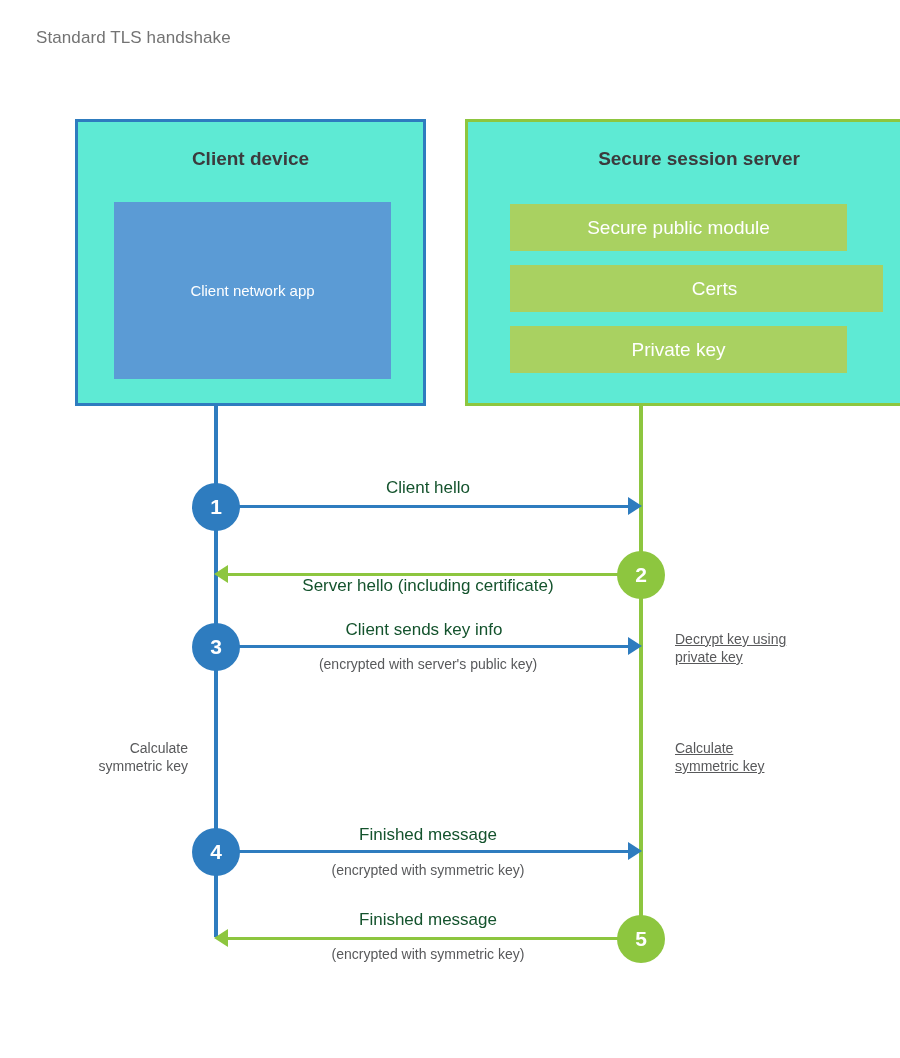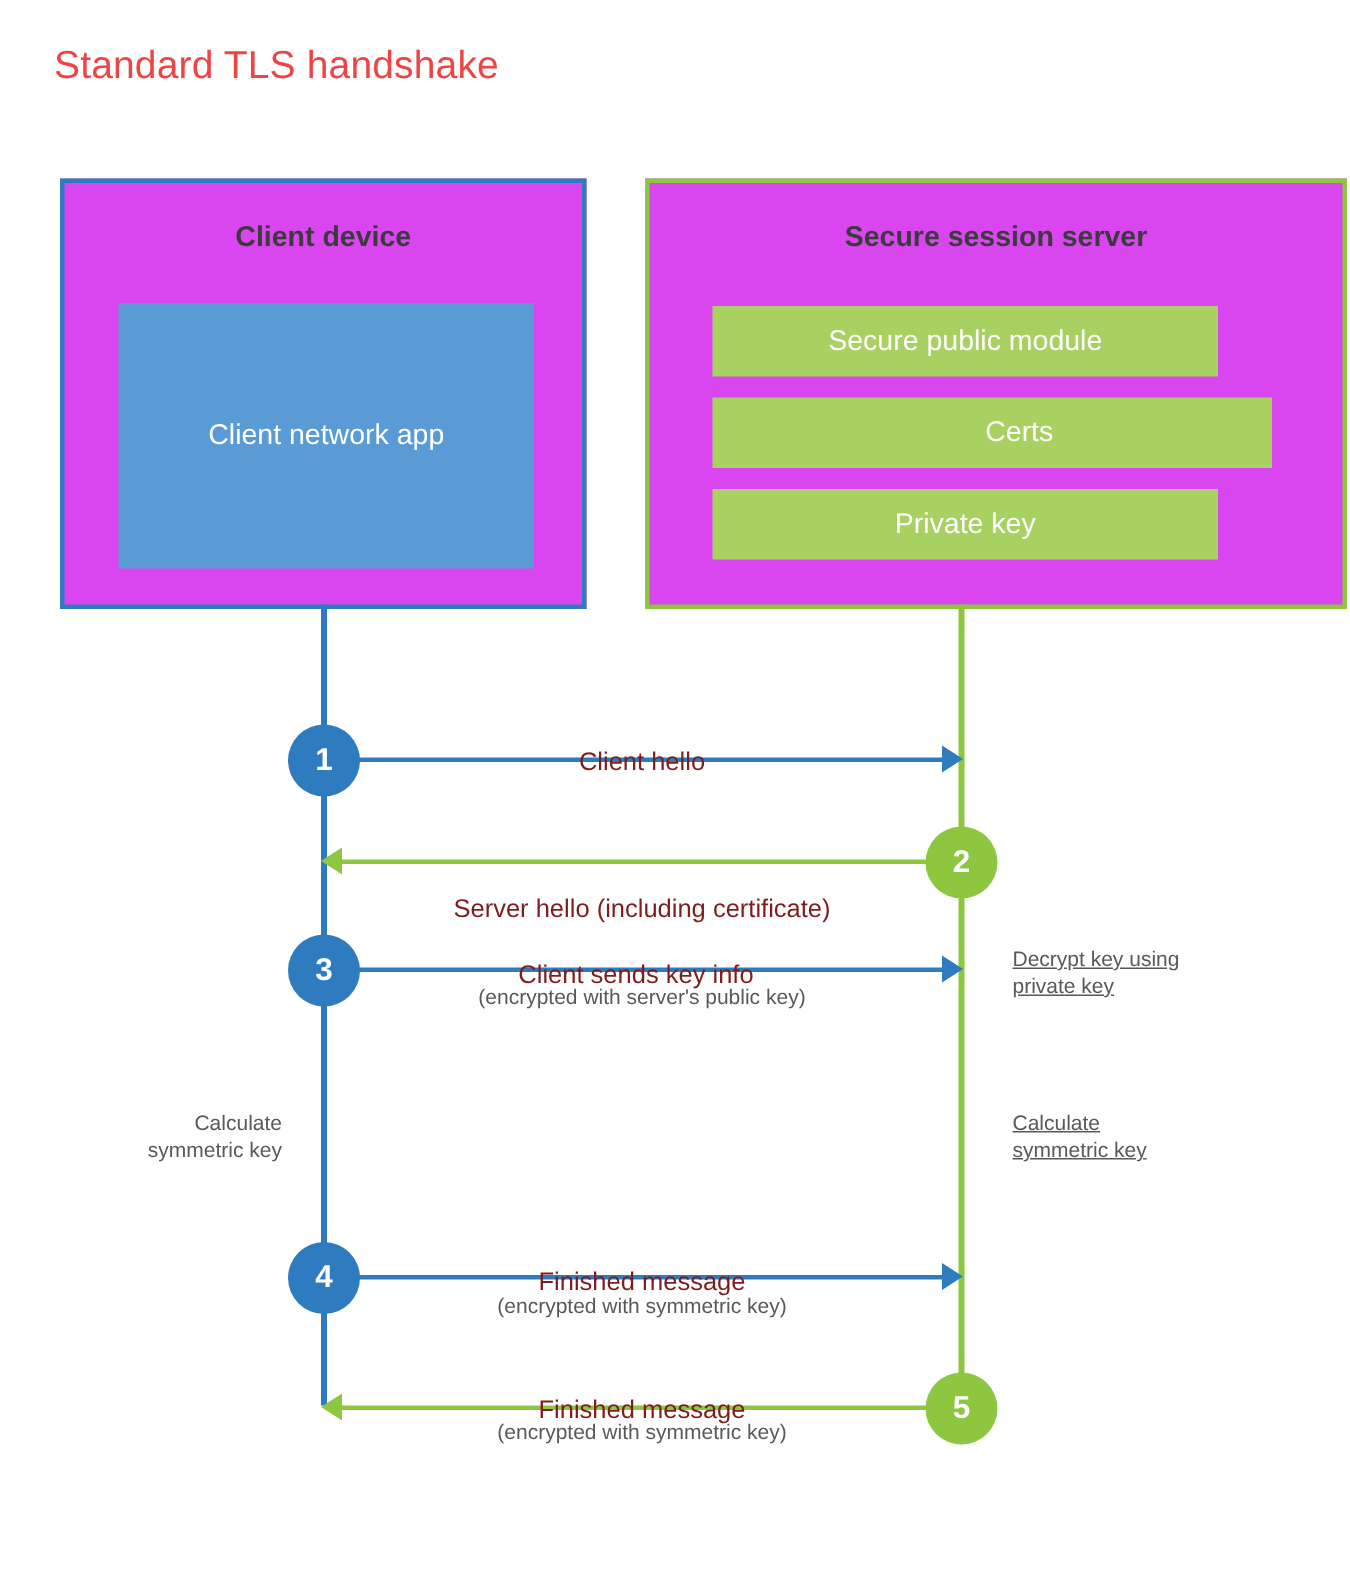--- a/index.html
+++ b/index.html
@@ -17,32 +17,33 @@
   #stage {
     position: absolute;
     left: 0; top: 0;
     width: 900px;
     height: 1058px;
   }
   .page-title {
     position: absolute;
     left: 36px;
     top: 28px;
-    font-size: 26px;
+    font-size: 17px;
     font-weight: 400;
-    color: #ef4444;
+    color: #737373;
     letter-spacing: 0.1px;
     white-space: nowrap;
   }
 
   
   .party-box {
     position: absolute;
     box-sizing: border-box;
-    background: #d946ef;
+    background: #5eead4;
+    margin-left: 35px;
   }
   #client-box {
     left: 40px;
     top: 119px;
     width: 351px;
     height: 287px;
     border: 3px solid #2E7CBF;
   }
   #server-box {
     left: 430px;
@@ -63,21 +64,21 @@
   }
 
   .client-app {
     position: absolute;
     left: 36px;
     top: 80px;
     width: 277px;
     height: 177px;
     background: #5B9BD5;
     color: #ffffff;
-    font-size: 19px;
+    font-size: 15px;
     line-height: 26px;
     display: flex;
     align-items: center;
     justify-content: center;
     text-align: center;
     padding: 0 10px;
     box-sizing: border-box;
   }
 
   .server-bar {
@@ -149,24 +150,23 @@
     height: 0;
     border-top: 9px solid transparent;
     border-bottom: 9px solid transparent;
   }
   .arrowhead.right.blue { border-left: 14px solid #2E7CBF; }
   .arrowhead.left.green { border-right: 14px solid #8DC63F; }
 
   .msg-label {
     position: absolute;
     font-size: 17px;
-    color: #7f1d1d;
+    color: #14532d;
     white-space: nowrap;
     text-align: center;
-    margin-top: 20px;
   }
   .msg-sublabel {
     position: absolute;
     font-size: 14px;
     color: #58595b;
     white-space: nowrap;
     text-align: center;
   }
 
   

